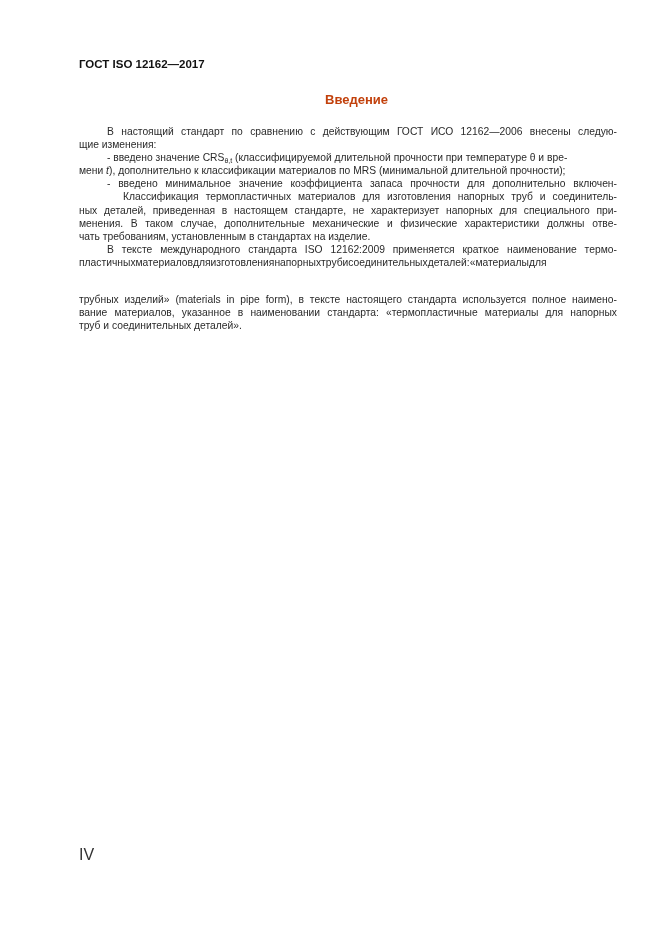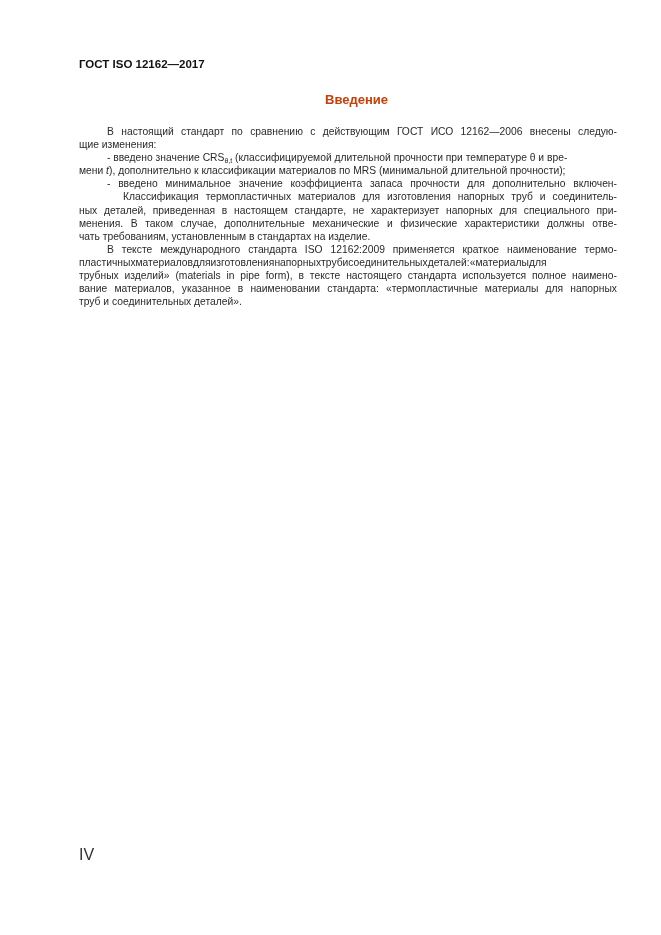--- a/index.html
+++ b/index.html
@@ -129,21 +129,21 @@
         <span>изготовления</span>
         <span>напорных</span>
         <span>труб</span>
         <span>и</span>
         <span>соединительных</span>
         <span>деталей:</span>
         <span>«материалы</span>
         <span>для</span>
       </span>
     </div>
-  <div class="line" style="display: flex;">
+  <div class="line" style="display: flex; margin-top: 24px;">
       <span style="display: flex; justify-content: space-between; width: 100%;">
         <span>трубных</span>
         <span>изделий»</span>
         <span>(materials</span>
         <span>in</span>
         <span>pipe</span>
         <span>form),</span>
         <span>в</span>
         <span>тексте</span>
         <span>настоящего</span>

